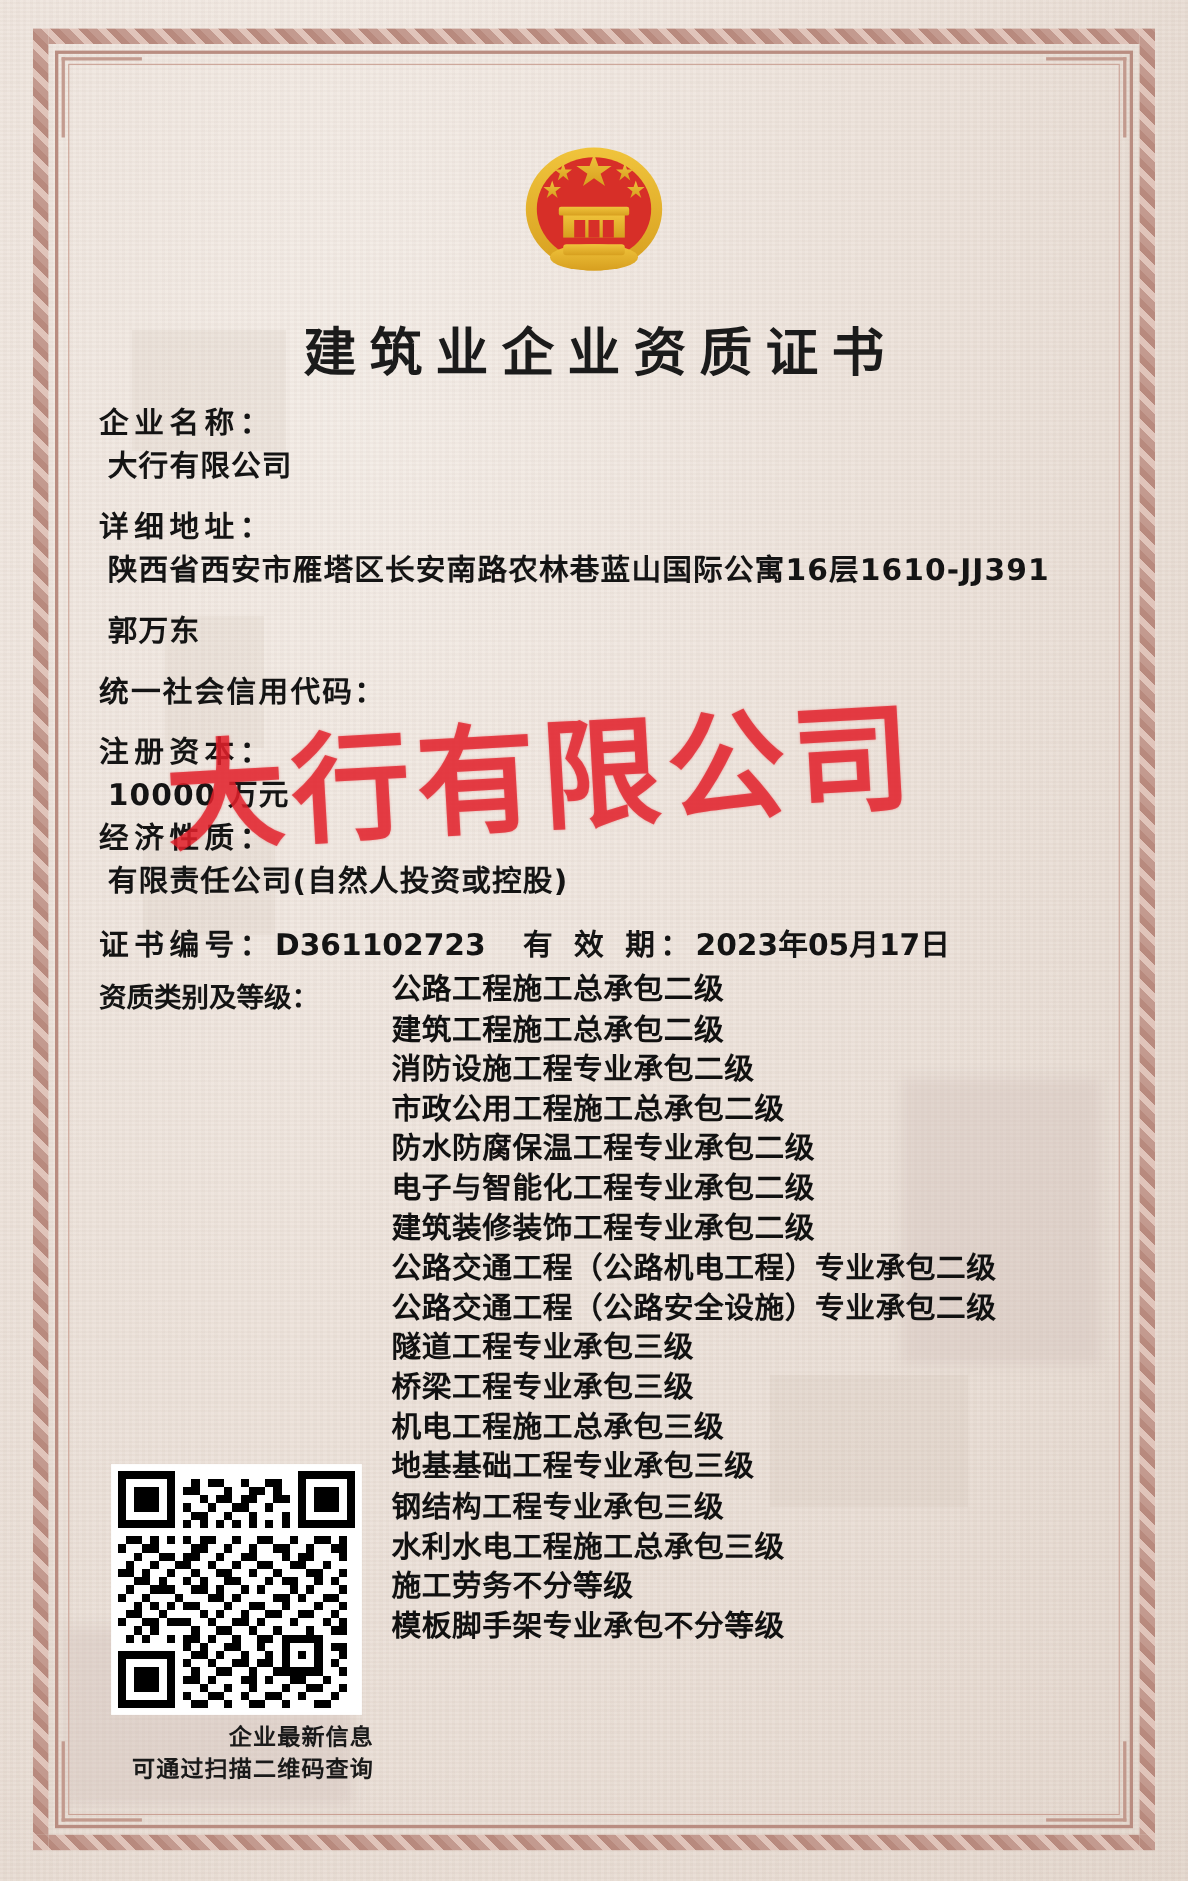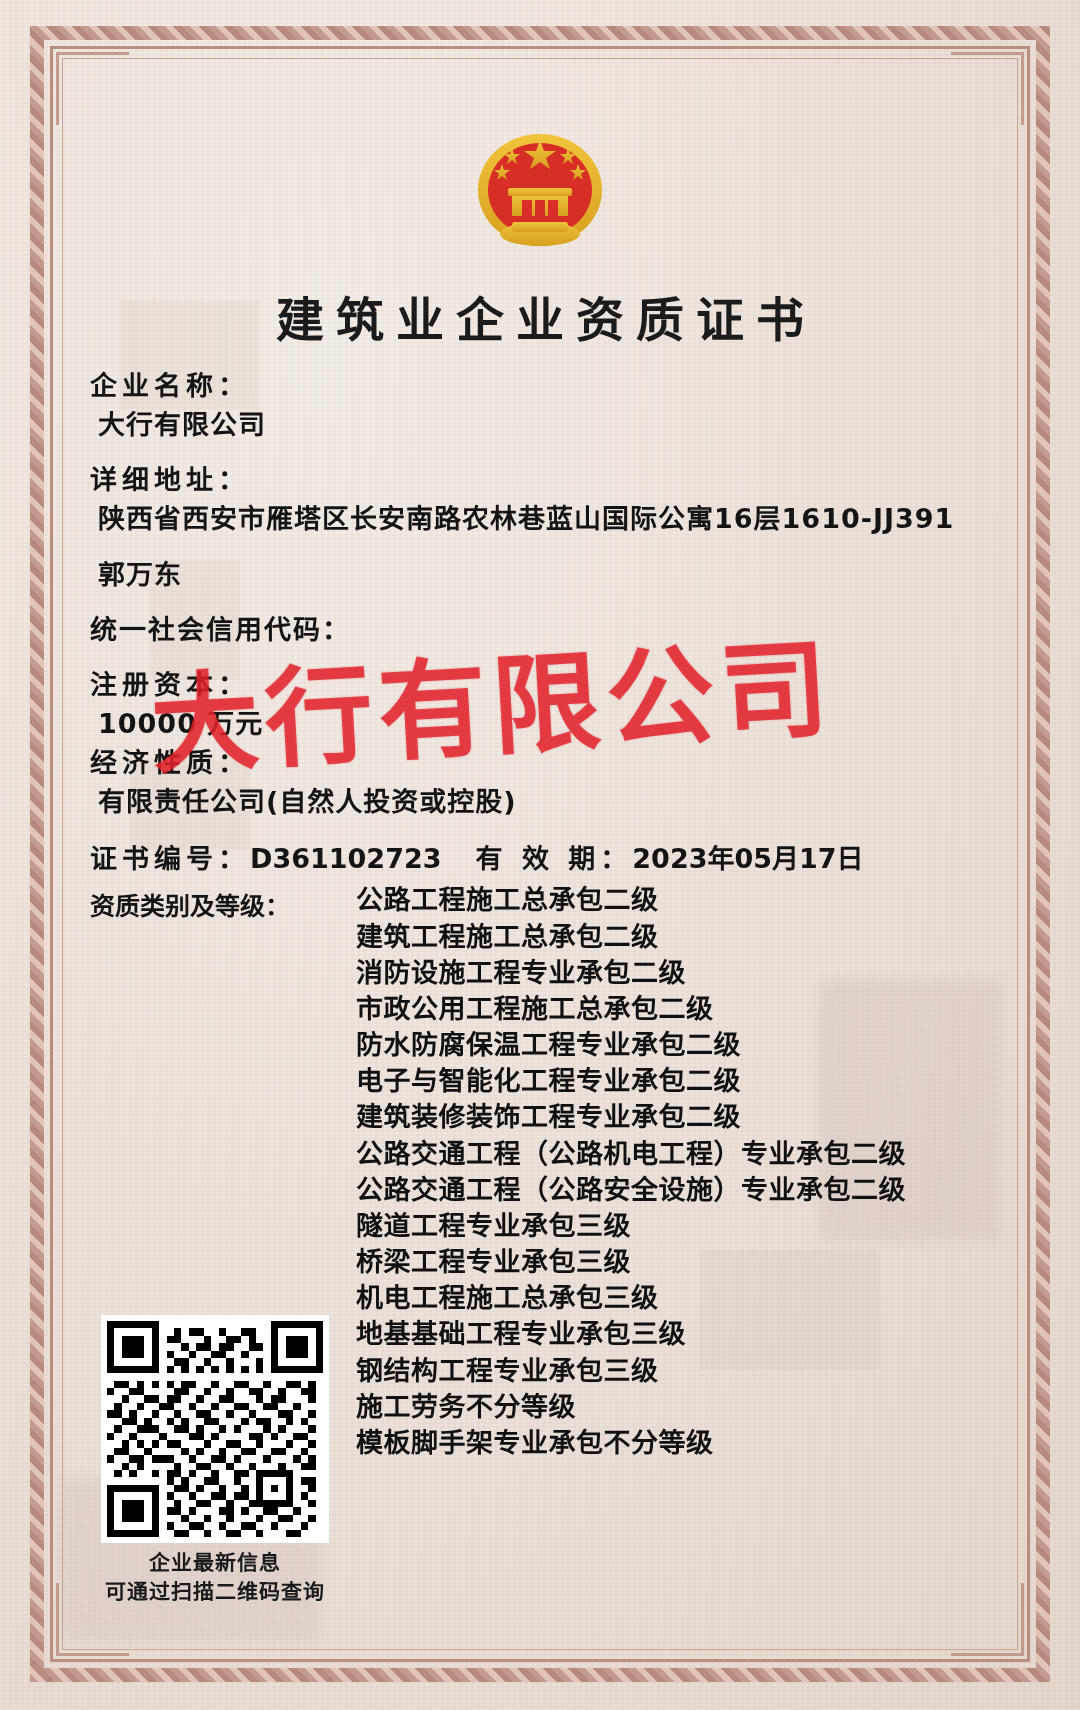--- a/index.html
+++ b/index.html
@@ -185,23 +185,23 @@
     line-height: 1.34;
     letter-spacing: 0.5px;
     white-space: nowrap;
     margin-left: 32px;
   }
 
   
   .qr-area {
     position: absolute;
     left: 10px;
-    bottom: 26px;
+    bottom: 10px;
     width: 250px;
-    text-align: center;
+    text-align: right;
   }
   .qr-code {
     width: 228px;
     height: 228px;
     margin: 0 auto;
     background: #fff;
     padding: 6px;
     box-sizing: border-box;
   }
   .qr-caption {
@@ -335,20 +335,21 @@
           <div class="qual-item">防水防腐保温工程专业承包二级</div>
           <div class="qual-item">电子与智能化工程专业承包二级</div>
           <div class="qual-item">建筑装修装饰工程专业承包二级</div>
           <div class="qual-item">公路交通工程（公路机电工程）专业承包二级</div>
           <div class="qual-item">公路交通工程（公路安全设施）专业承包二级</div>
           <div class="qual-item">隧道工程专业承包三级</div>
           <div class="qual-item">桥梁工程专业承包三级</div>
           <div class="qual-item">机电工程施工总承包三级</div>
           <div class="qual-item">地基基础工程专业承包三级</div>
           <div class="qual-item">钢结构工程专业承包三级</div>
+          <div class="qual-item">水利水电工程施工总承包三级</div>
           <div class="qual-item">施工劳务不分等级</div>
           <div class="qual-item">模板脚手架专业承包不分等级</div>
         </div>
       </div>
 
     </div>
 
     <div class="qr-area">
       <div class="qr-code">
         <svg viewBox="0 0 29 29" width="216" height="216" shape-rendering="crispEdges" aria-hidden="true">

